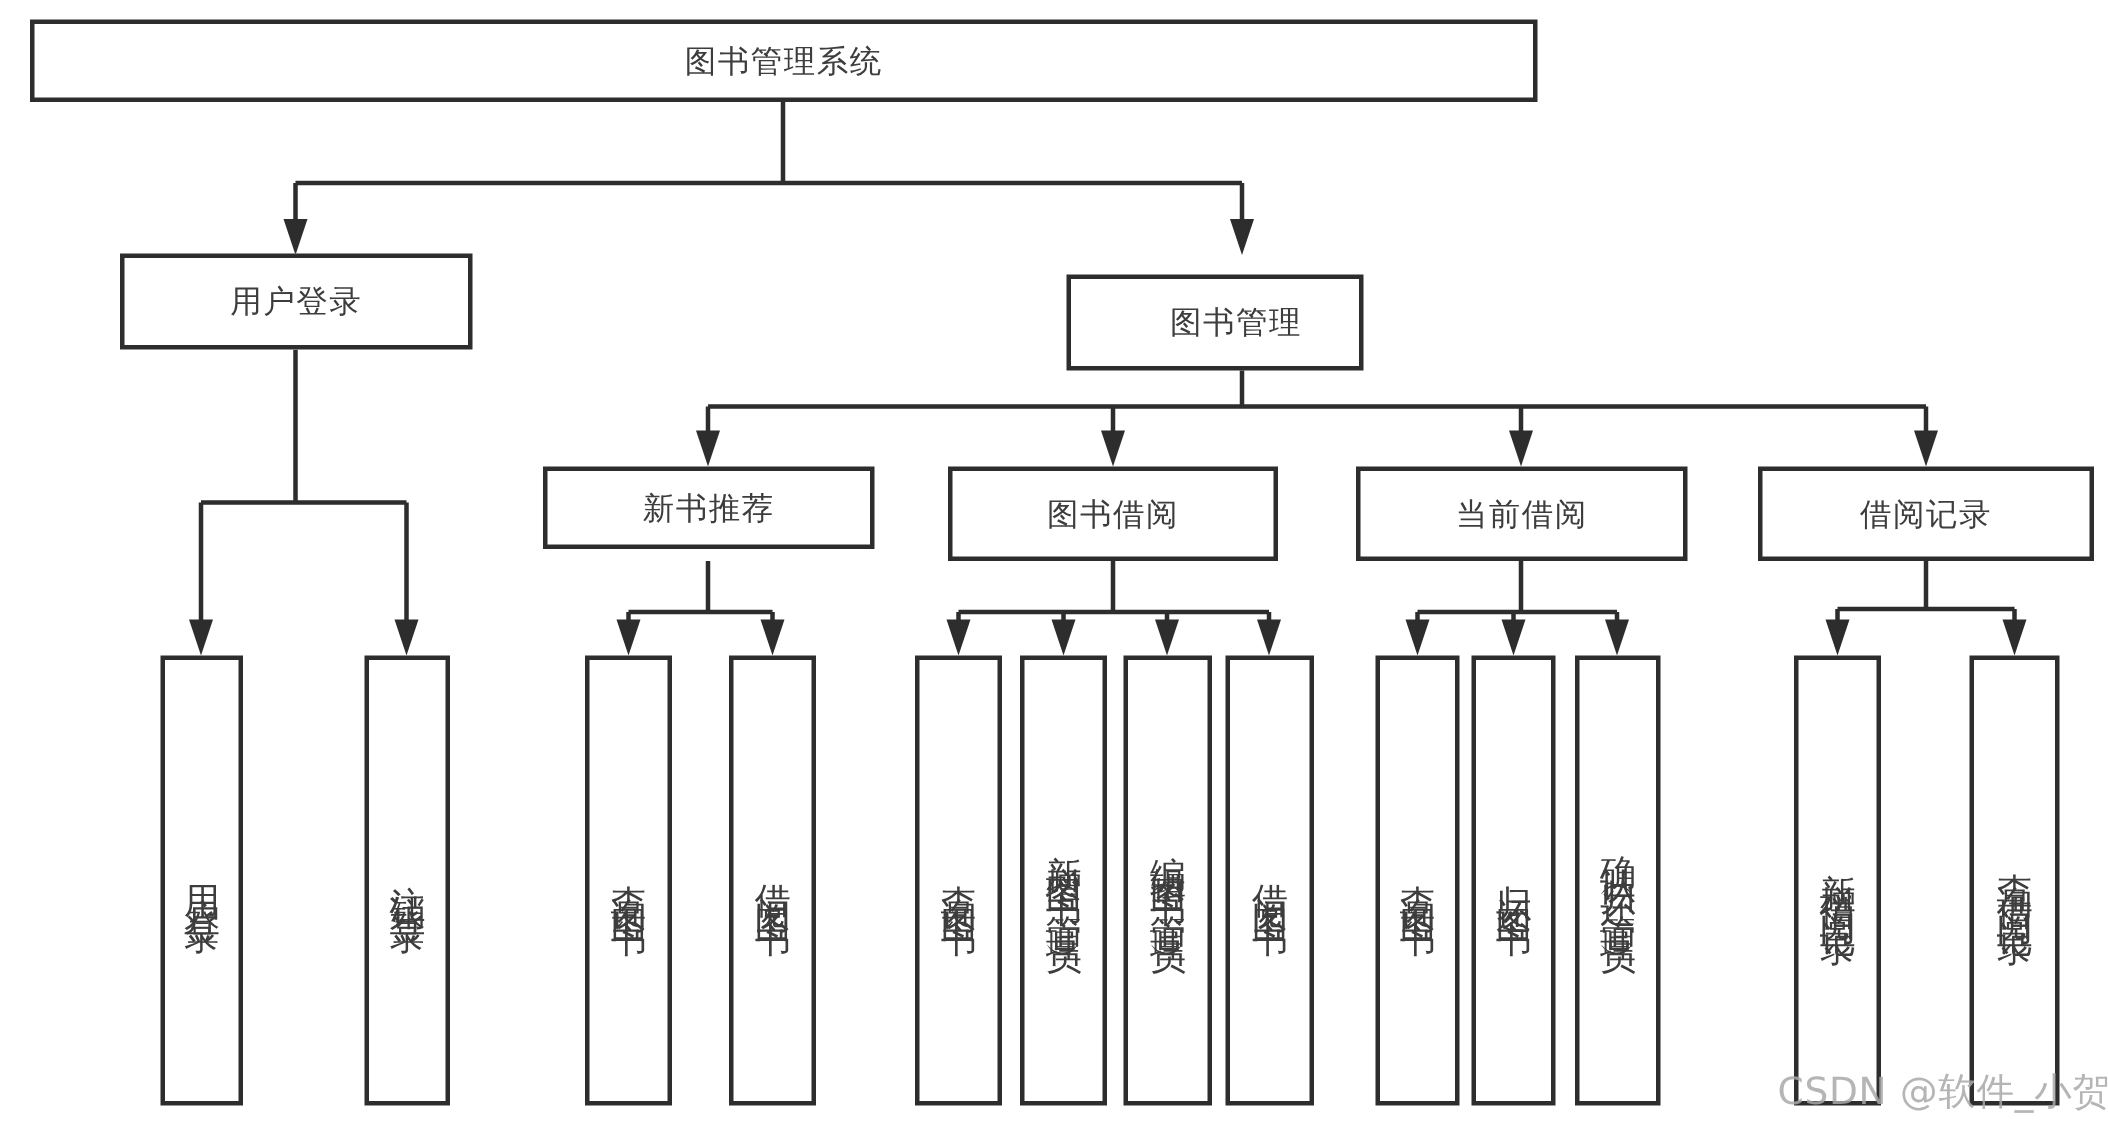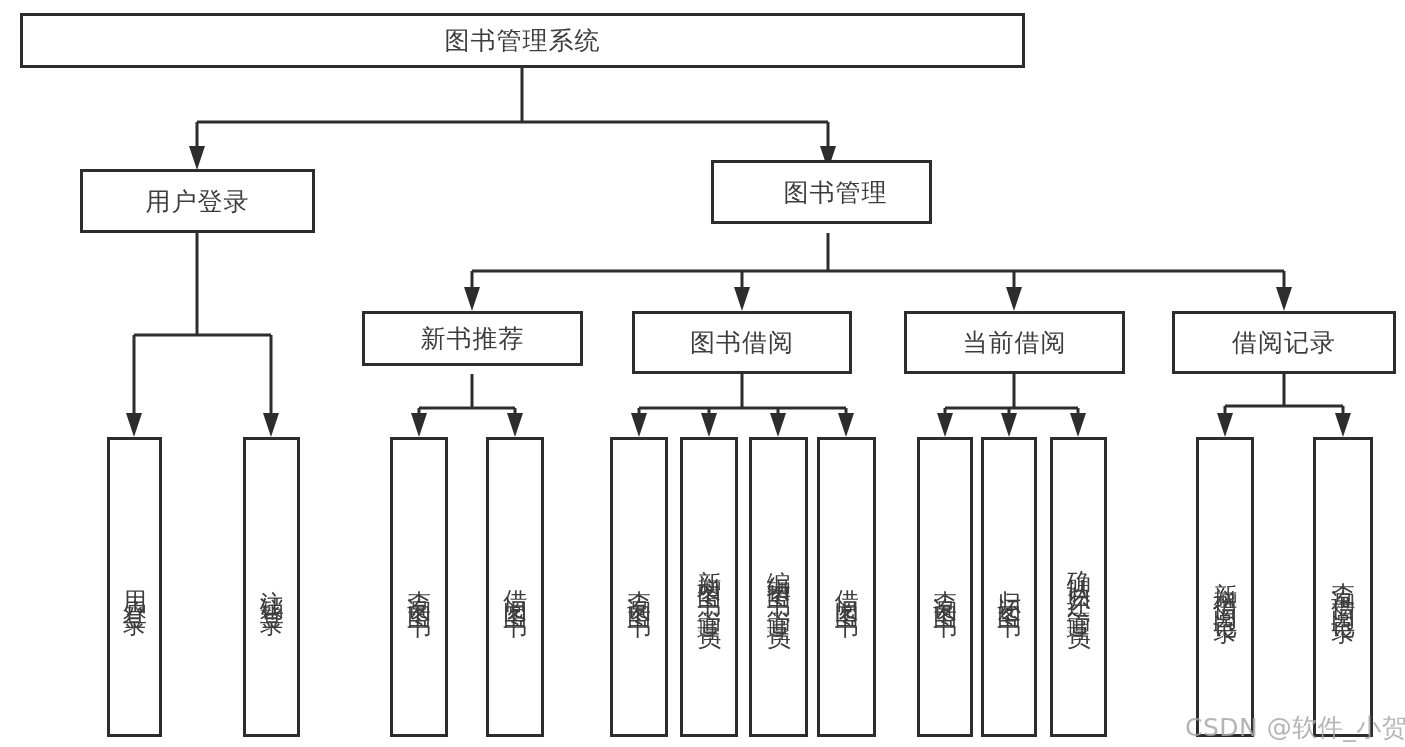--- a/index.html
+++ b/index.html
@@ -16,35 +16,35 @@
   .hbox, .vbox {
     position: absolute;
     background: #ffffff;
     border: 3px solid #2d2d2d;
     box-sizing: border-box;
     display: flex;
     align-items: center;
     justify-content: center;
     color: #3d3d3d;
   }
-  .hbox { font-size: 25px; letter-spacing: 1px; }
+  .hbox { font-size: 21px; letter-spacing: 1px; }
   .vbox { font-size: 24px; }
   .vtext {
     writing-mode: vertical-rl;
     text-orientation: mixed;
     letter-spacing: 8px;
     line-height: 1.1;
     white-space: nowrap;
   }
 
   
   #n-root        { left: 20px;  top: 13px;  width: 1005px; height: 55px; }
   
   #n-user-login  { left: 80px;  top: 169px; width: 235px;  height: 64px; }
-  #n-book-mgmt   { left: 711px; top: 160px; width: 221px;  height: 64px; padding-left: 28px; }
+  #n-book-mgmt   { left: 711px; top: 183px; width: 198px;  height: 64px; padding-left: 28px; }
   
   #n-newbook     { left: 362px;  top: 311px; width: 221px; height: 55px; }
   #n-borrow      { left: 632px;  top: 311px; width: 220px; height: 63px; }
   #n-current     { left: 904px;  top: 311px; width: 221px; height: 63px; }
   #n-records     { left: 1172px; top: 311px; width: 224px; height: 63px; }
   
   .leaf { top: 437px; height: 300px; }
   #l1  { left: 107px;  width: 55px; }
   #l2  { left: 243px;  width: 57px; }
   #l3  { left: 390px;  width: 58px; }

